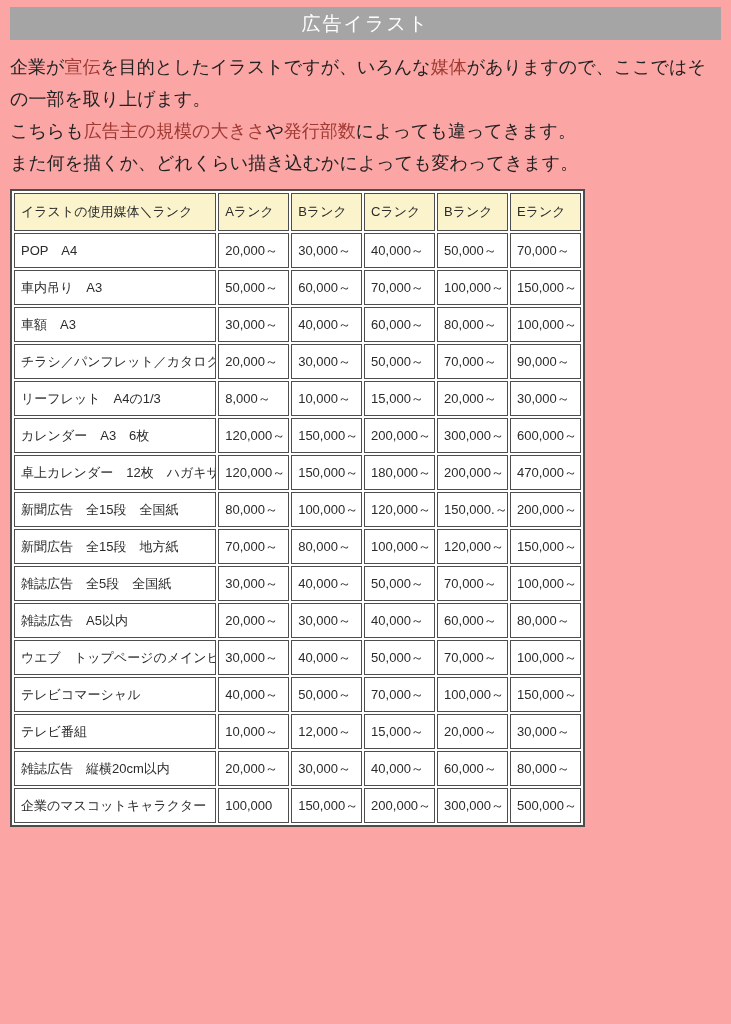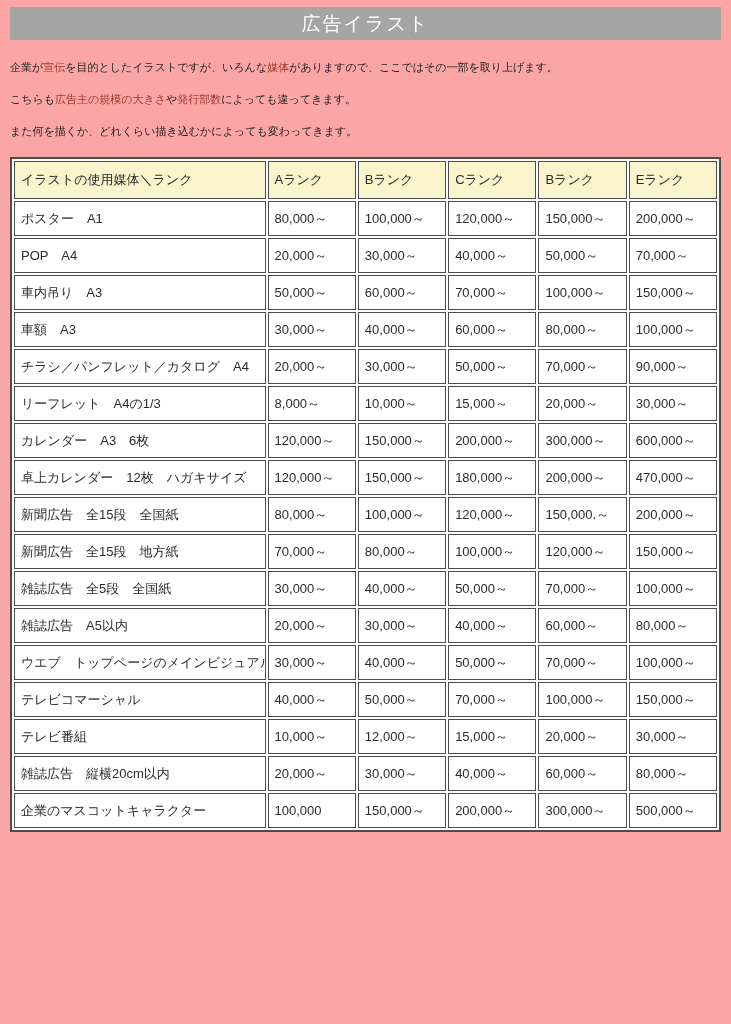--- a/index.html
+++ b/index.html
@@ -29,29 +29,29 @@
     font-size: 19px;
     font-weight: 500;
     letter-spacing: 2px;
     color: #ffffff;
   }
   .intro {
     margin: 11px 0 10px 0;
   }
   .intro p {
     margin: 0;
-    font-size: 11px;
+    font-size: 18px;
     line-height: 32px;
     color: #222222;
   }
   .intro .em-red {
     color: #a03a32;
   }
   table.pricing {
-    width: 711px;
+    width: 575px;
     border-collapse: separate;
     border-spacing: 2px;
     border: 2px solid #4d4d4d;
     background: #ffffff;
     table-layout: fixed;
     margin-top: 4px;
   }
   table.pricing th, table.pricing td {
     box-sizing: border-box;
     border: 1px solid #4d4d4d;
@@ -104,28 +104,20 @@
           <th>イラストの使用媒体＼ランク</th>
           <th>Aランク</th>
           <th>Bランク</th>
           <th>Cランク</th>
           <th>Bランク</th>
           <th>Eランク</th>
         </tr>
     </thead>
     <tbody>
         <tr>
-          <td>ポスター　A1</td>
-          <td>80,000～</td>
-          <td>100,000～</td>
-          <td>120,000～</td>
-          <td>150,000～</td>
-          <td>200,000～</td>
-        </tr>
-        <tr>
           <td>POP　A4</td>
           <td>20,000～</td>
           <td>30,000～</td>
           <td>40,000～</td>
           <td>50,000～</td>
           <td>70,000～</td>
         </tr>
         <tr>
           <td>車内吊り　A3</td>
           <td>50,000～</td>

